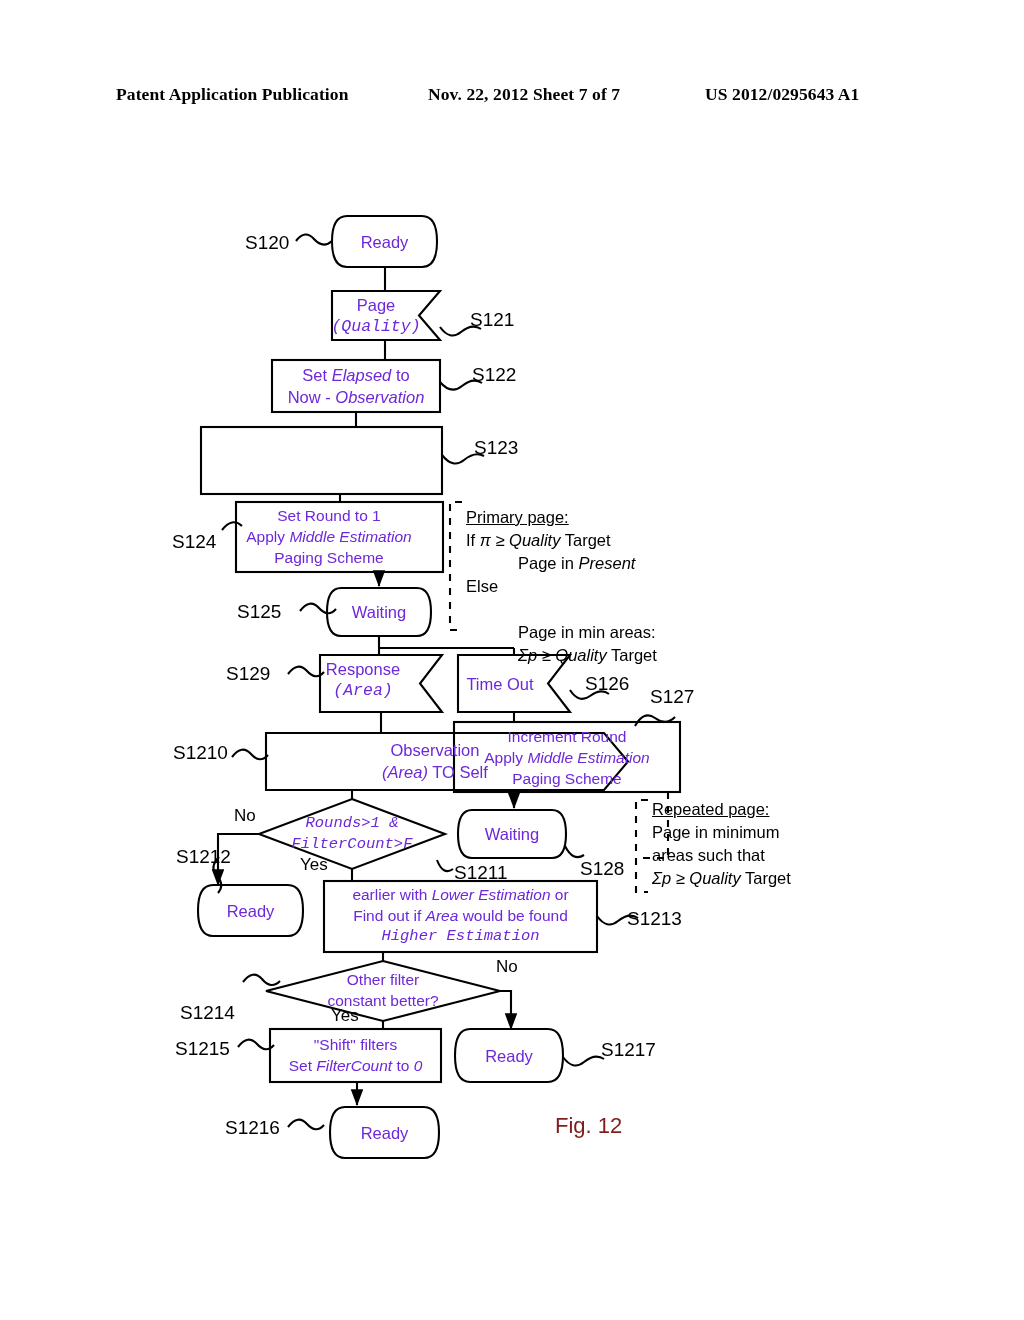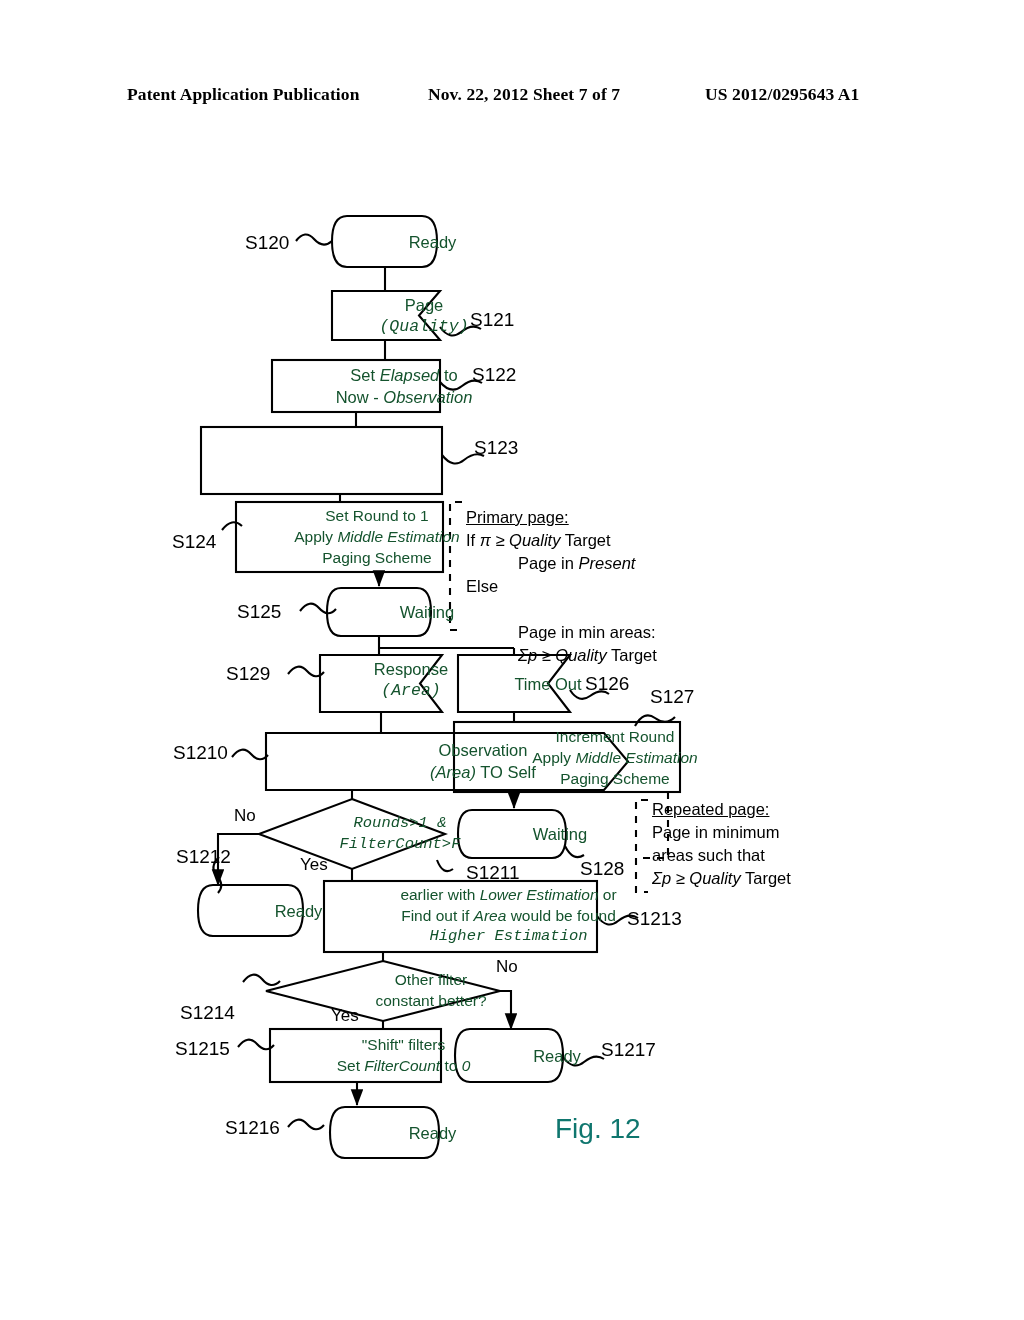--- a/index.html
+++ b/index.html
@@ -23,21 +23,21 @@
     left: 0;
     width: 1024px;
     height: 26px;
     font-family: "Liberation Serif", serif;
     font-weight: bold;
     font-size: 17.5px;
     letter-spacing: 0.1px;
   }
   #patent-header .hdr-left {
     position: absolute;
-    left: 127px;
+    left: 116px;
     top: 0;
     white-space: nowrap;
   }
   #patent-header .hdr-mid {
     position: absolute;
     left: 428px;
     top: 0;
     white-space: nowrap;
   }
   #patent-header .hdr-right {
@@ -60,24 +60,23 @@
     left: 0;
     top: 0;
   }
 
   
   .node-text {
     position: absolute;
     text-align: center;
     font-size: 16.5px;
     line-height: 22px;
-    color: #14532d;
+    color: #6d28d9;
     white-space: nowrap;
     pointer-events: none;
-    margin-left: 48px;
   }
   .node-text.sm { font-size: 15.5px; line-height: 21px; }
   .ital { font-style: italic; font-family: Liberation Mono, monospace; }
 
   .ref-label {
     position: absolute;
     font-size: 19px;
     color: #000;
     white-space: nowrap;
     font-family: "Liberation Sans", sans-serif;
@@ -92,22 +91,22 @@
     position: absolute;
     font-size: 16.5px;
     line-height: 23px;
     color: #000;
     white-space: nowrap;
   }
   .note-block .note-title { text-decoration: underline; }
   .note-block .indent { display: inline-block; padding-left: 52px; }
   .fig-caption {
     position: absolute;
-    font-size: 28px;
-    color: #0f766e;
+    font-size: 22px;
+    color: #7f1d1d;
     white-space: nowrap;
     font-family: "Liberation Sans", sans-serif;
   }
 </style>
 </head>
 <body>
 
 <div id="patent-header">
   <span class="hdr-left">Patent Application Publication</span>
   <span class="hdr-mid">Nov. 22, 2012  Sheet 7 of 7</span>
@@ -295,21 +294,21 @@
   <div class="ref-label" style="left:245px; top:232px;">S120</div>
   <div class="ref-label" style="left:470px; top:309px;">S121</div>
   <div class="ref-label" style="left:472px; top:364px;">S122</div>
   <div class="ref-label" style="left:474px; top:437px;">S123</div>
   <div class="ref-label" style="left:172px; top:531px;">S124</div>
   <div class="ref-label" style="left:237px; top:601px;">S125</div>
   <div class="ref-label" style="left:226px; top:663px;">S129</div>
   <div class="ref-label" style="left:585px; top:673px;">S126</div>
   <div class="ref-label" style="left:650px; top:686px;text-align:center;">S127</div>
   <div class="ref-label" style="left:173px; top:742px;">S1210</div>
-  <div class="ref-label" style="left:466px; top:862px;">S1211</div>
+  <div class="ref-label" style="left:454px; top:862px;">S1211</div>
   <div class="ref-label" style="left:580px; top:858px;">S128</div>
   <div class="ref-label" style="left:176px; top:846px;">S1212</div>
   <div class="ref-label" style="left:627px; top:908px;">S1213</div>
   <div class="ref-label" style="left:180px; top:971px;margin-top:31px;">S1214</div>
   <div class="ref-label" style="left:175px; top:1038px;">S1215</div>
   <div class="ref-label" style="left:601px; top:1039px;">S1217</div>
   <div class="ref-label" style="left:225px; top:1117px;">S1216</div>
 
   <div class="edge-label" style="left:234px; top:806px;">No</div>
   <div class="edge-label" style="left:300px; top:855px;">Yes</div>

